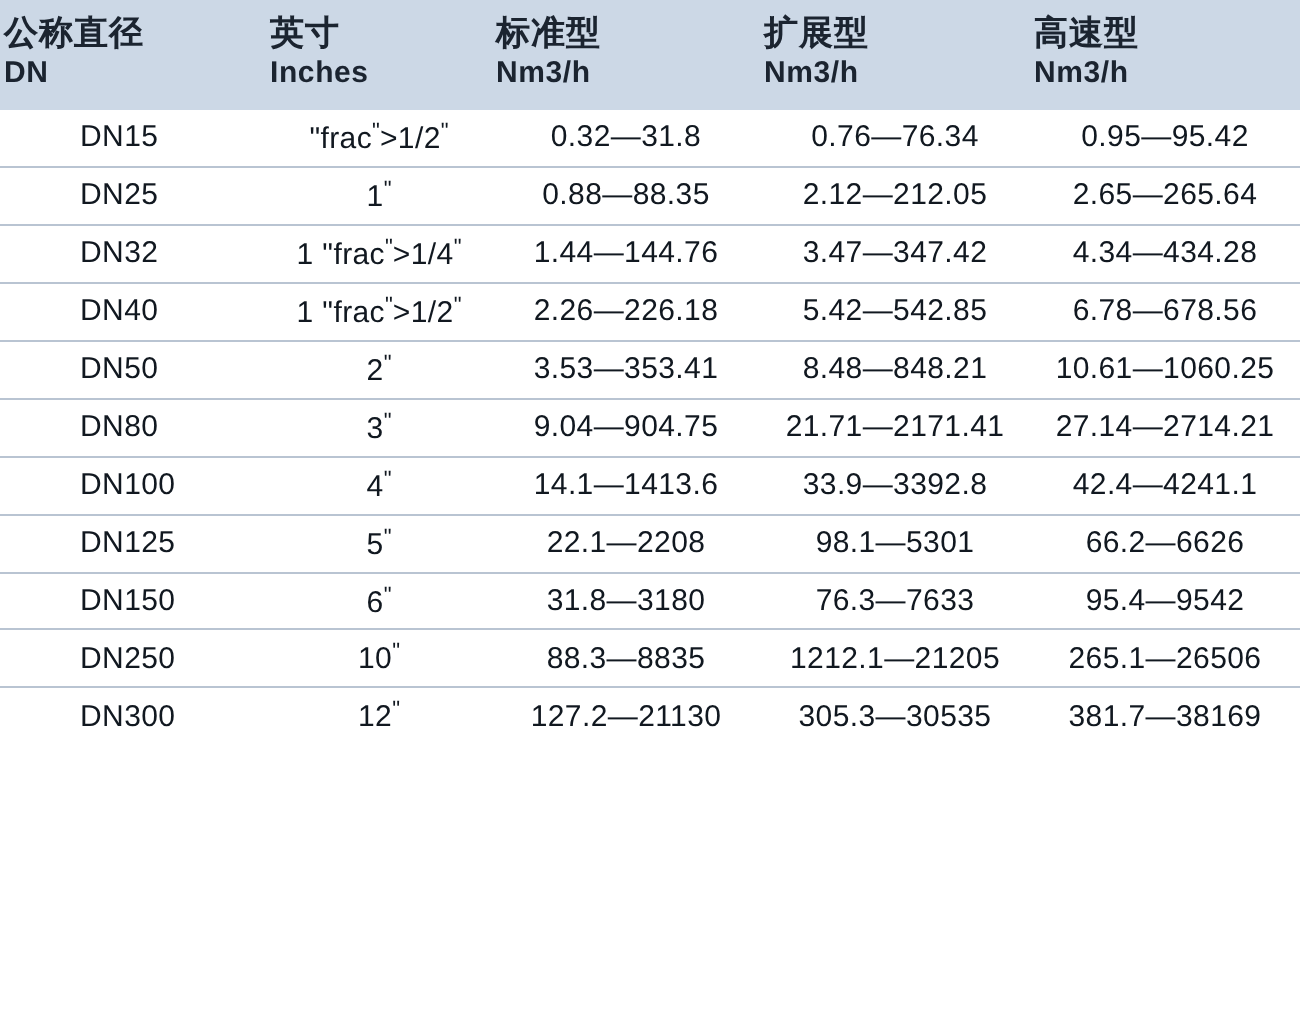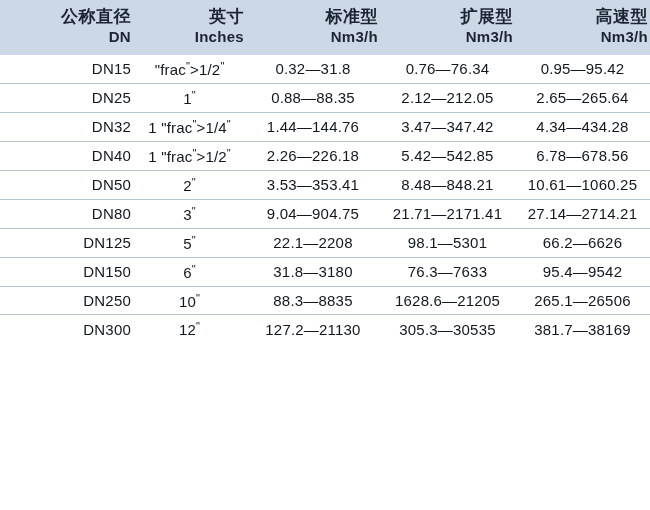--- a/index.html
+++ b/index.html
@@ -27,21 +27,21 @@
   table.spec-table col.c1 { width: 113px; }
   table.spec-table col.c2 { width: 134px; }
   table.spec-table col.c3 { width: 135px; }
   table.spec-table col.c4 { width: 135px; }
 
   thead th {
     background: #ccd8e6;
     color: #1b2430;
     font-size: 17px;
     font-weight: bold;
-    text-align: right;
+    text-align: left;
     padding: 6px 2px 8px 2px;
     border: none;
     line-height: 1.25;
     vertical-align: middle;
   }
   thead th .line1 {
     display: block;
     font-size: 17px;
     letter-spacing: 0.5px;
   }
@@ -55,21 +55,21 @@
     font-size: 15px;
     color: #111820;
     text-align: center;
     padding: 5px 2px 5px 2px;
     border-bottom: 1px solid #b9c4d2;
     background: #ffffff;
     letter-spacing: 0.2px;
     white-space: nowrap;
   }
   tbody td.dn {
-    text-align: right;
+    text-align: left;
     padding-left: 40px;
   }
   tbody tr:last-child td {
     border-bottom: none;
   }
   .sup {
     font-size: 11px;
     vertical-align: 0.45em;
     letter-spacing: 0;
   }
@@ -147,38 +147,45 @@
           <td>10.61—1060.25</td>
         </tr>
         <tr>
           <td class="dn">DN80</td>
           <td>3<span class="sup">"</span></td>
           <td>9.04—904.75</td>
           <td>21.71—2171.41</td>
           <td>27.14—2714.21</td>
         </tr>
         <tr>
+          <td class="dn">DN100</td>
+          <td>4<span class="sup">"</span></td>
+          <td>14.1—1413.6</td>
+          <td>33.9—3392.8</td>
+          <td>42.4—4241.1</td>
+        </tr>
+        <tr>
           <td class="dn">DN125</td>
           <td>5<span class="sup">"</span></td>
           <td>22.1—2208</td>
           <td>98.1—5301</td>
           <td>66.2—6626</td>
         </tr>
         <tr>
           <td class="dn">DN150</td>
           <td>6<span class="sup">"</span></td>
           <td>31.8—3180</td>
           <td>76.3—7633</td>
           <td>95.4—9542</td>
         </tr>
         <tr>
           <td class="dn">DN250</td>
           <td>10<span class="sup">"</span></td>
           <td>88.3—8835</td>
-          <td>1628.6—21205</td>
+          <td>1212.1—21205</td>
           <td>265.1—26506</td>
         </tr>
         <tr>
           <td class="dn">DN300</td>
           <td>12<span class="sup">"</span></td>
           <td>127.2—21130</td>
           <td>305.3—30535</td>
           <td>381.7—38169</td>
         </tr>
       </tbody>

